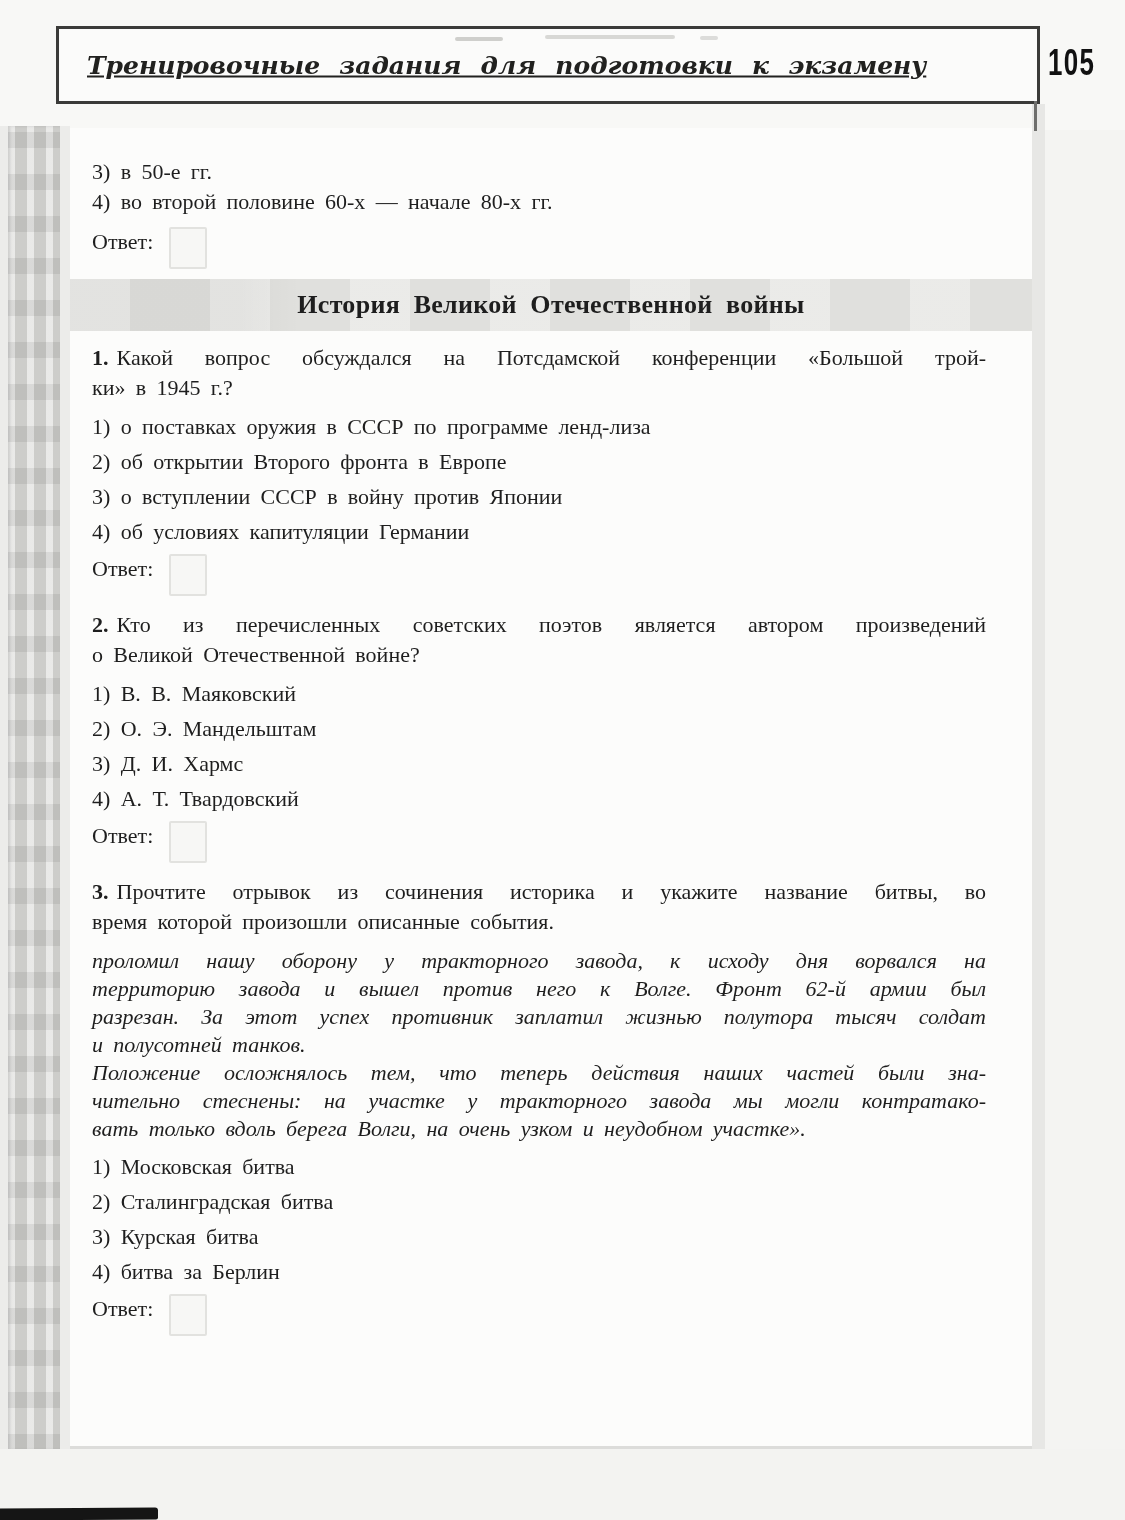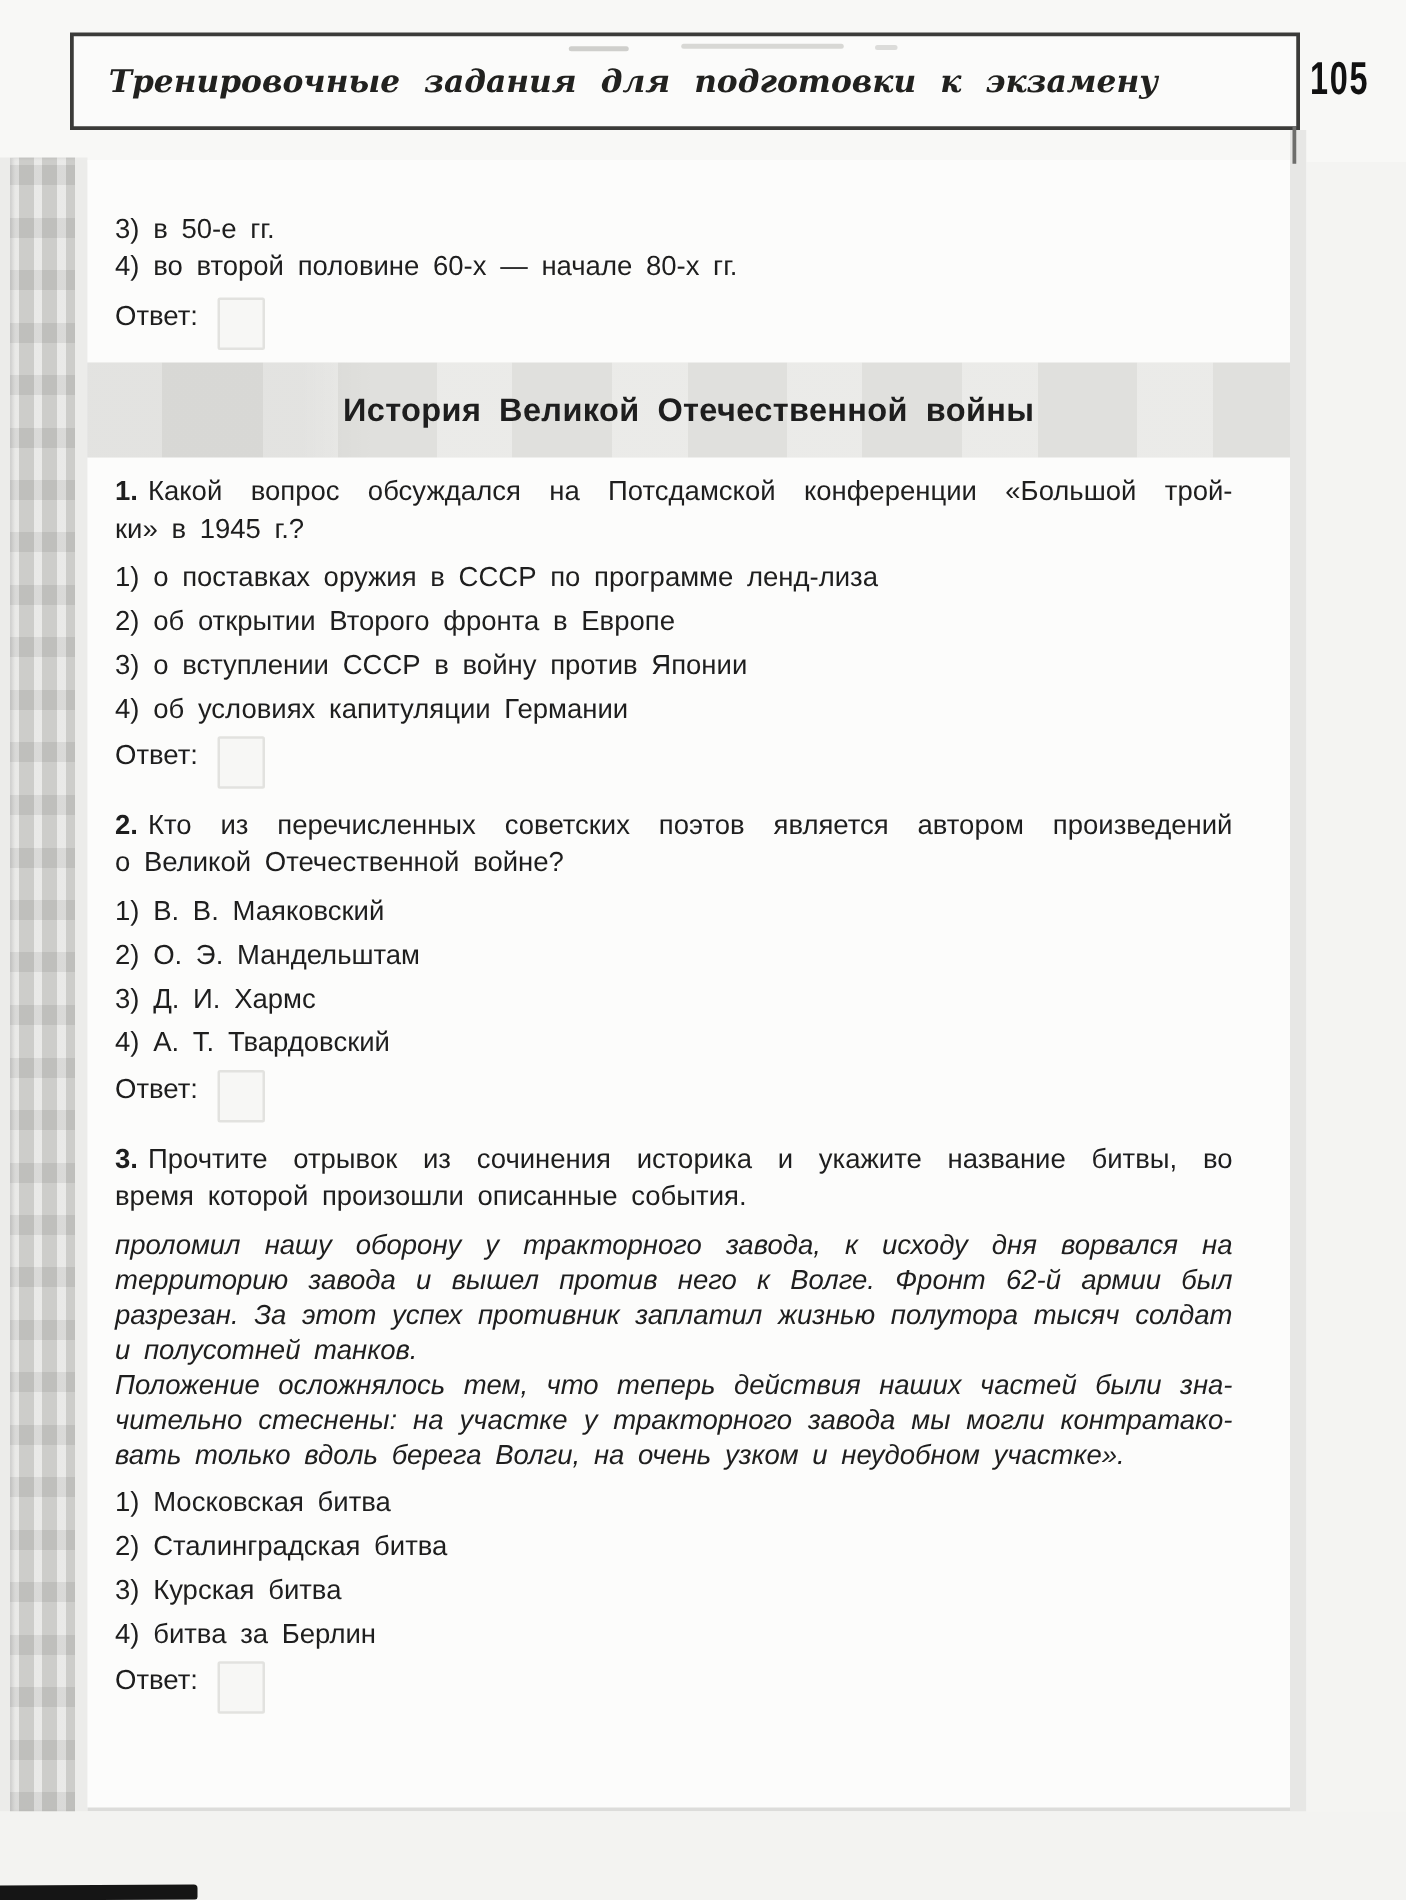--- a/index.html
+++ b/index.html
@@ -29,46 +29,46 @@
   .scan-bar{position:absolute;left:0;top:1508px;width:158px;height:12px;background:#151515;border-radius:0 3px 2px 0;transform:skewY(-.35deg);}
 
   
   .header-box{
     position:absolute;left:56px;top:26px;width:984px;height:78px;box-sizing:border-box;
     border:3px solid #3b3b39;background:#fbfbfa;
   }
   .header-title{
     position:absolute;left:28px;top:50%;transform:translateY(-50%);
     font-family:"DejaVu Serif", serif;font-style:italic;font-weight:bold;
-    font-size:25px;word-spacing:.42em;color:#21211f;white-space:nowrap;
+    font-size:25px;word-spacing:.42em;color:#21211f;white-space:nowrap;text-decoration:underline;
   }
   .ghost-dash{position:absolute;height:4px;background:#cfcfcc;border-radius:2px;}
   .gd1{left:455px;top:37px;width:48px;}
   .gd2{left:545px;top:35px;width:130px;opacity:.8;}
   .gd3{left:700px;top:36px;width:18px;opacity:.7;}
   .hdr-tail{position:absolute;left:1034px;top:101px;width:3px;height:30px;background:#6e6e6c;}
   .page-num{
     position:absolute;left:1048px;top:42px;font-size:37px;font-weight:bold;color:#111;
     transform:scaleX(.70);transform-origin:left top;letter-spacing:2px;
   }
 
   
   .content{
-    position:absolute;left:70px;top:146px;width:962px;box-sizing:border-box;
+    position:absolute;left:70px;top:135px;width:962px;box-sizing:border-box;
     padding:22px 46px 0 22px;
-    font-size:22px;line-height:30px;word-spacing:.22em;color:#1e1e1e;
+    font-size:22px;line-height:30px;word-spacing:.22em;color:#1e1e1e;font-family:Liberation Serif, serif;
   }
   .prev-line{line-height:30px;}
   .answer-row{margin-top:10px;height:44px;display:flex;align-items:flex-start;}
   .answer-box{
     width:38px;height:42px;margin-left:16px;box-sizing:border-box;
     border:2px solid #e2e2df;background:#f7f7f5;border-radius:2px;
   }
   .band{
-    margin:8px -46px 0 -22px;height:76px;background:#e4e4e1;
+    margin:8px -46px 0 -22px;height:52px;background:#e4e4e1;
     background-image:
       linear-gradient(90deg, rgba(0,0,0,.035) 0 170px, rgba(0,0,0,0) 230px),
       repeating-linear-gradient(90deg, rgba(255,255,255,.25) 0 60px, rgba(0,0,0,.02) 60px 140px);
     display:flex;align-items:center;justify-content:center;
   }
   .band-title{font-weight:bold;font-size:26px;word-spacing:.26em;letter-spacing:.3px;}
 
   .question{margin-top:12px;}
   .stem-line{line-height:30px;}
   .jl{text-align:justify;text-align-last:justify;}

